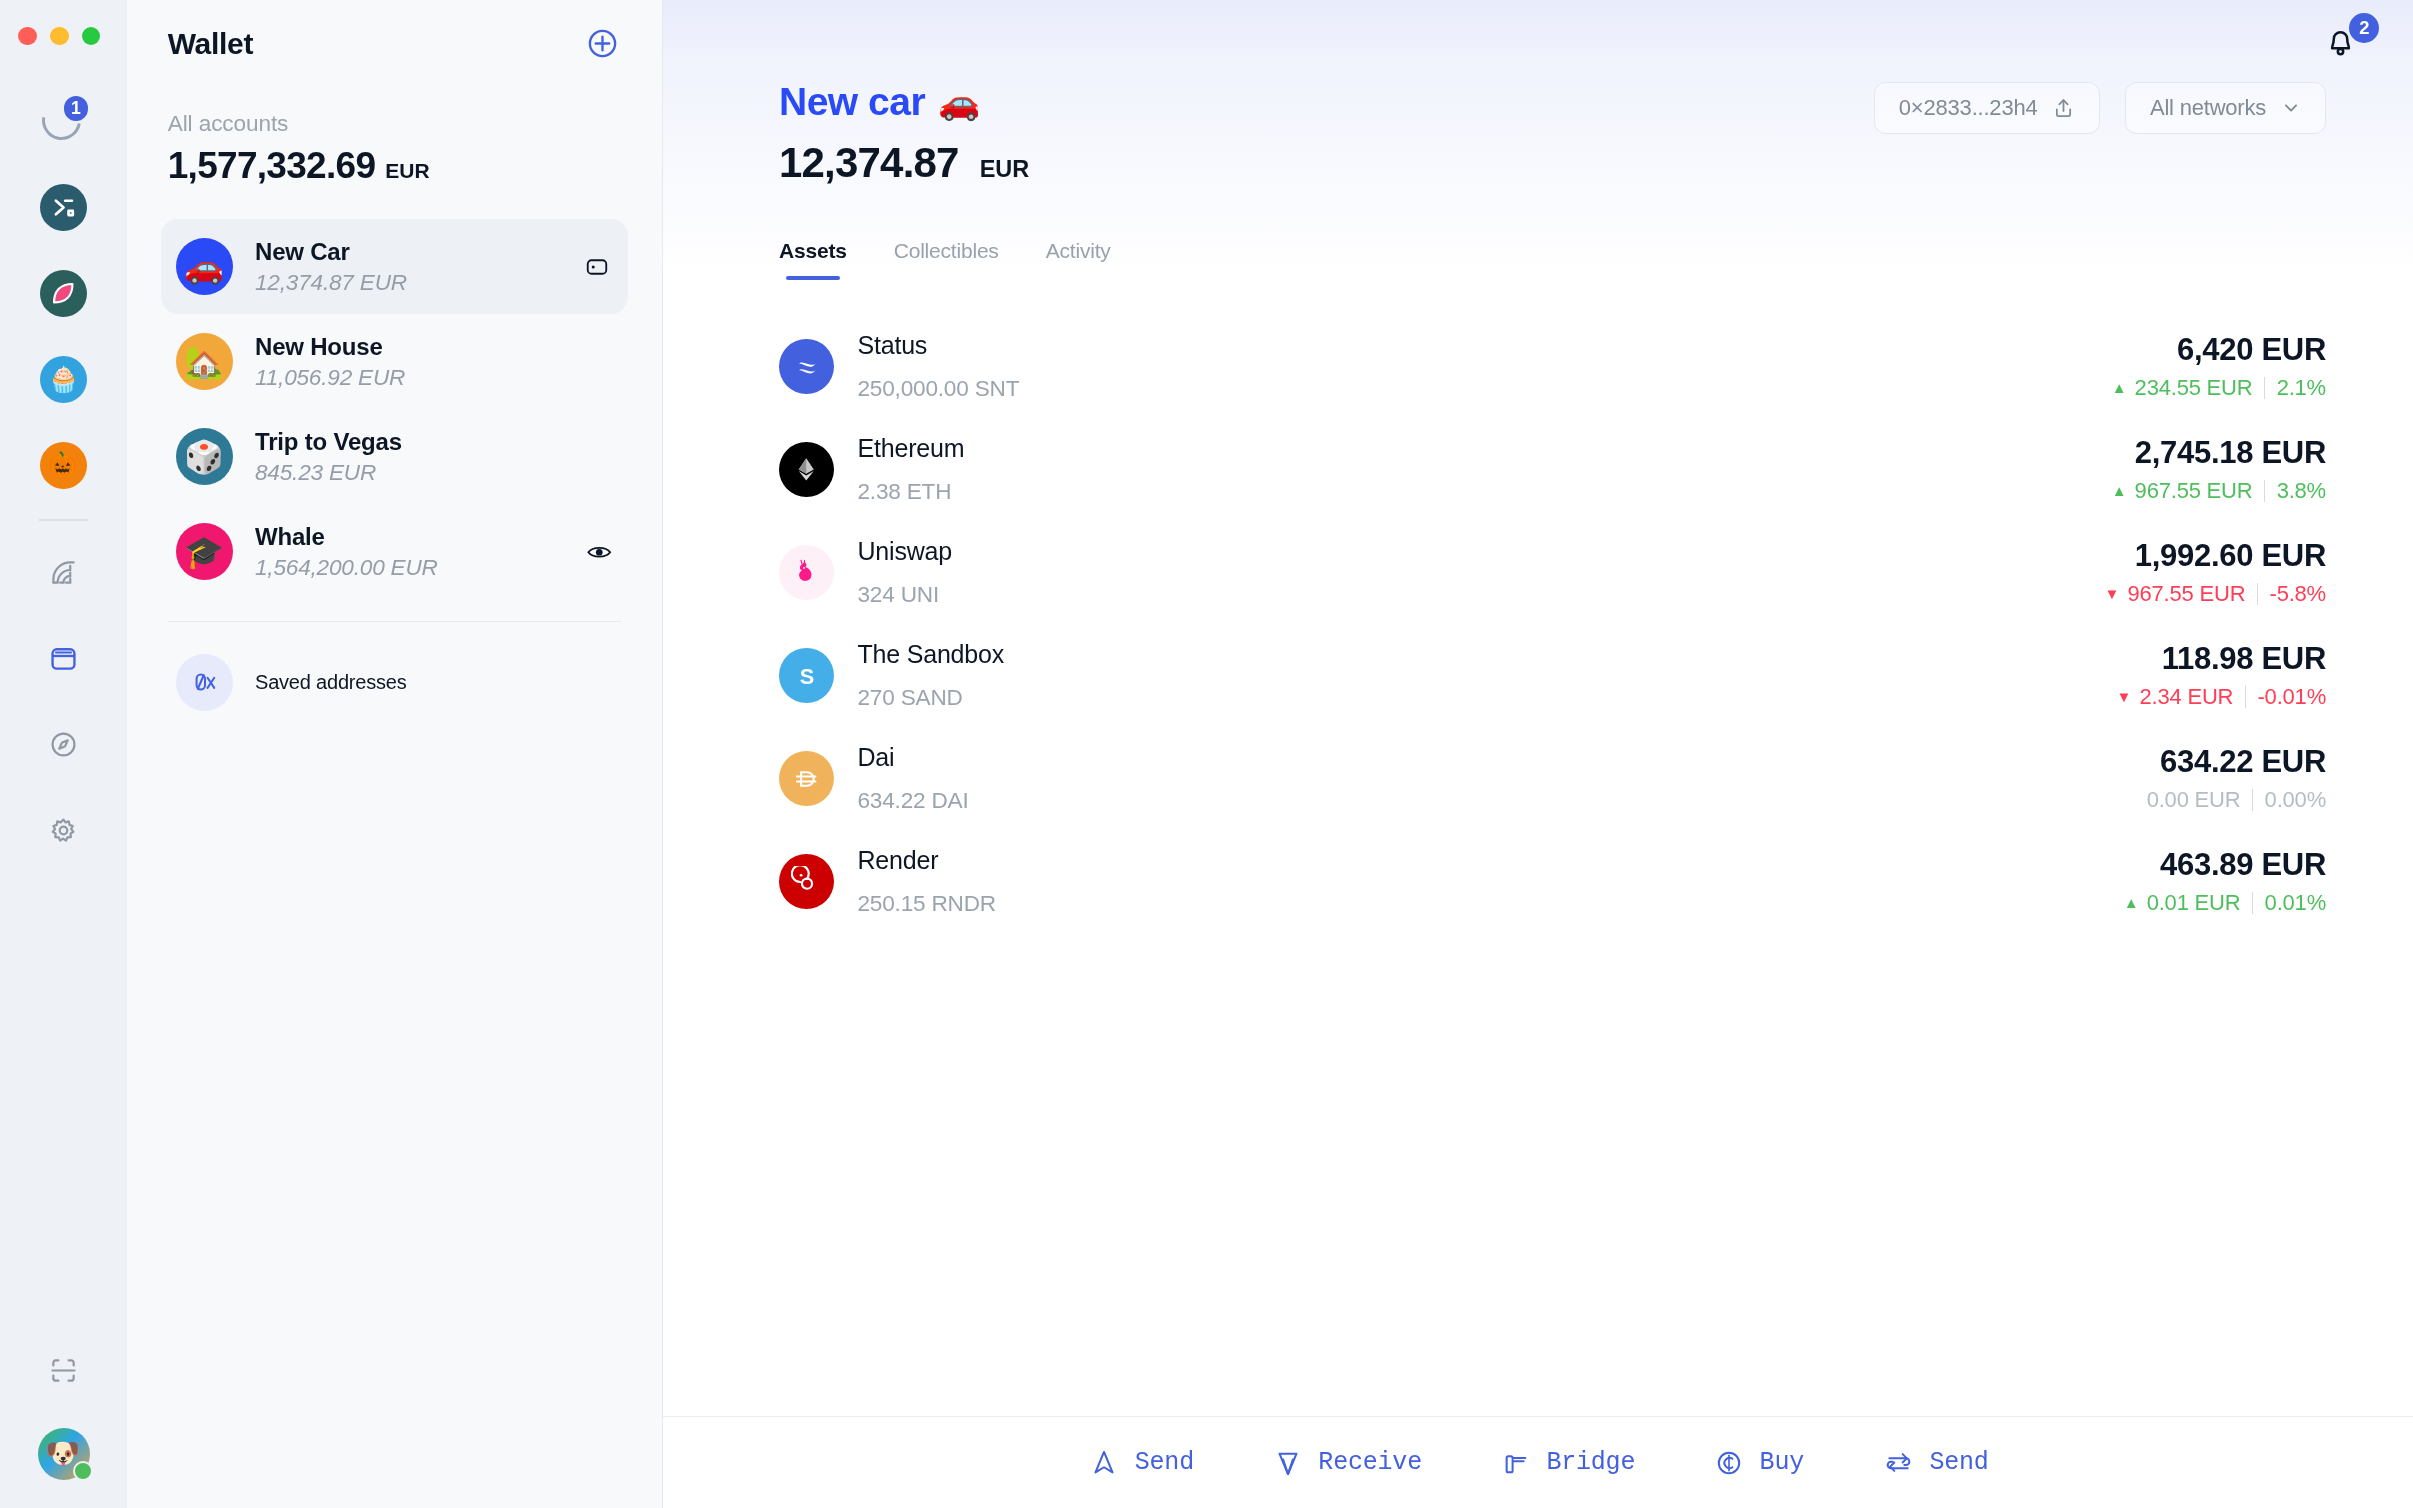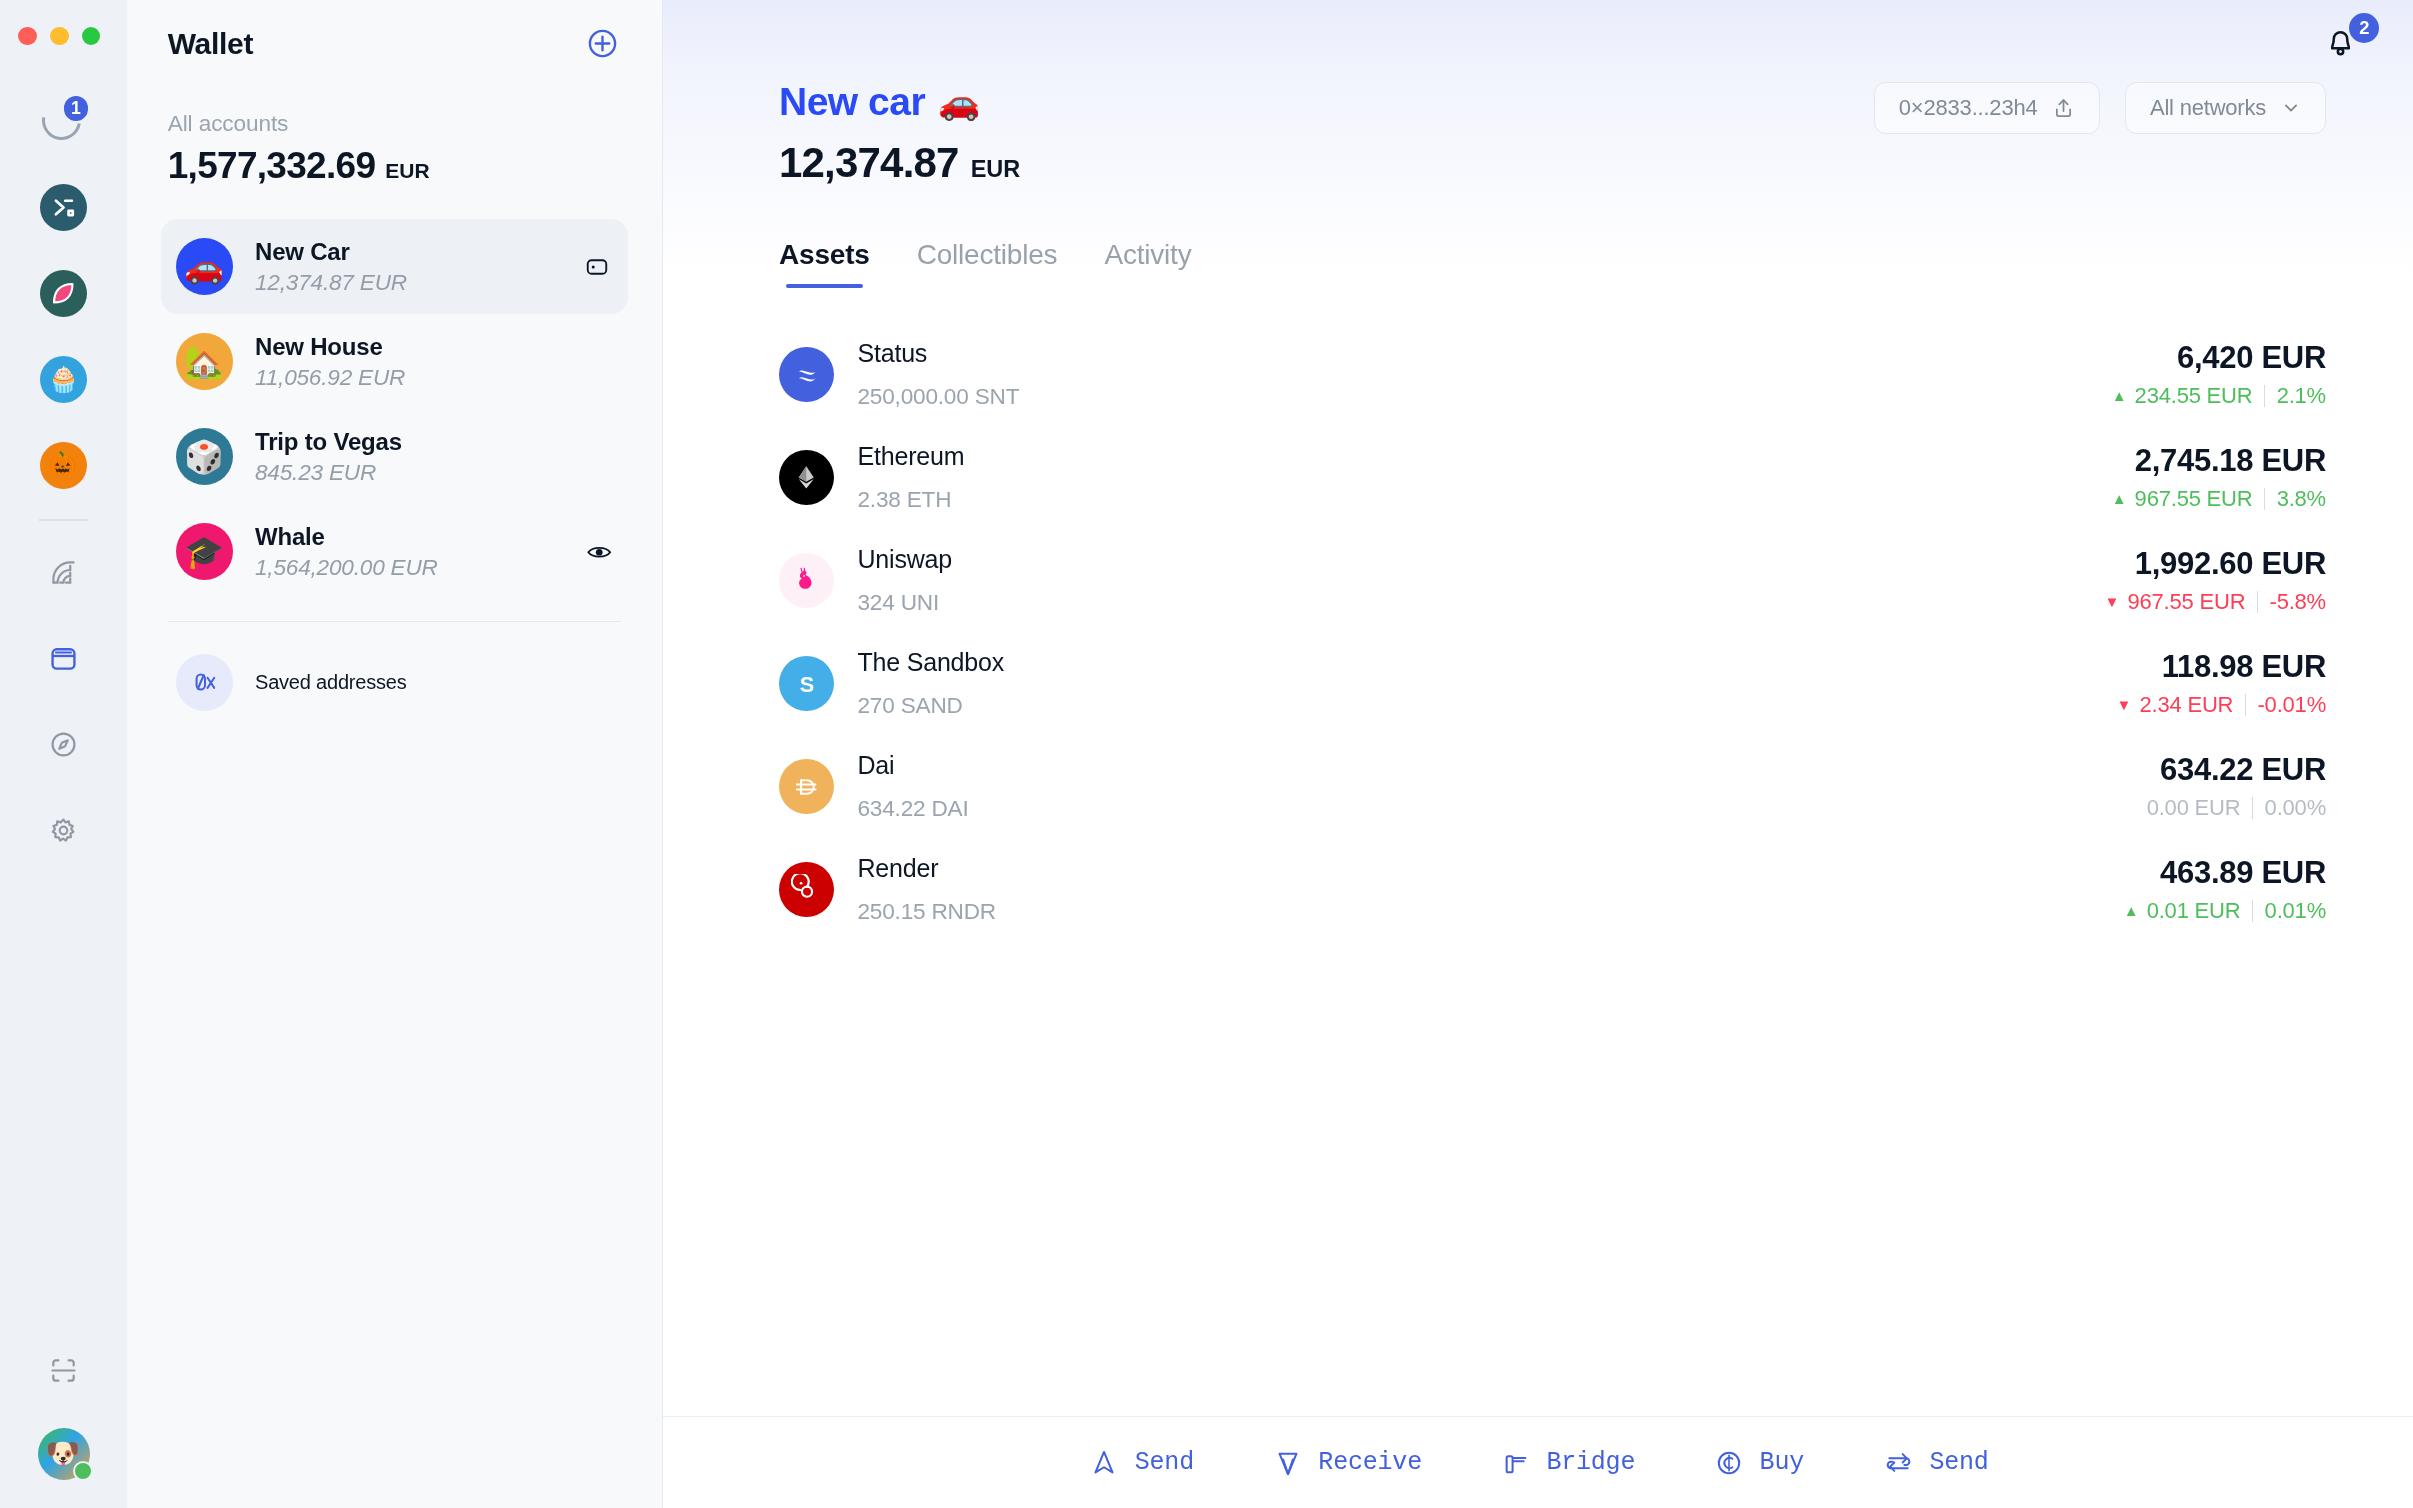--- a/index.html
+++ b/index.html
@@ -121,35 +121,35 @@
     min-width: 30px; height: 30px; padding: 0 7.5px;
     background: #4360DF; color: #fff; border-radius: 15px;
     font-size: 18.4px; font-weight: 700;
     display: flex; align-items: center; justify-content: center;
   }
 
   .main-head { padding: 80px 87px 0 116px; position: relative; }
   .acct-title { display: flex; align-items: center; gap: 13.4px; }
   .acct-title .name { font-size: 39px; font-weight: 700; color: #2A4AF5; letter-spacing: -0.5px; }
   .acct-title .emo { font-size: 34px; line-height: 1; }
-  .acct-total { margin-top: 15px; display: flex; align-items: baseline; gap: 12px; }
+  .acct-total { margin-top: 15px; display: flex; align-items: baseline; gap: 21px; }
   .acct-total .num { font-size: 42px; font-weight: 700; color: #0D1625; letter-spacing: -0.8px; }
   .acct-total .cur { font-size: 23.5px; font-weight: 700; color: #0D1625; }
 
   .head-ctrls { position: absolute; right: 87px; top: 82px; display: flex; gap: 25px; }
   .chip {
     height: 52px; padding: 0 23.5px; border: 0.8px solid #E2E6EE; border-radius: 11.7px;
     background: rgba(255,255,255,0.45);
     display: flex; align-items: center; gap: 13.4px; cursor: pointer;
     font-size: 22px; color: #818A97; letter-spacing: -0.2px;
   }
 
   .tabs { display: flex; gap: 47px; padding: 52px 0 0 116px; }
   .tab { position: relative; padding-bottom: 22px; cursor: pointer;
-         font-size: 28px; color: #98A1AC; letter-spacing: -0.2px; }
+         font-size: 21px; color: #98A1AC; letter-spacing: -0.2px; }
   .tab.active { color: #0D1625; font-weight: 700; }
   .tab.active::after {
     content: ""; position: absolute; left: 6.7px; right: 6.7px; bottom: 5px;
     height: 4.2px; border-radius: 2.5px; background: #4360DF;
   }
 
   .assets { padding: 30px 87px 0 116px; }
   .arow { display: flex; align-items: center; padding: 16px 0; }
   .arow-ic {
     width: 55px; height: 55px; border-radius: 50%; flex: 0 0 55px;

